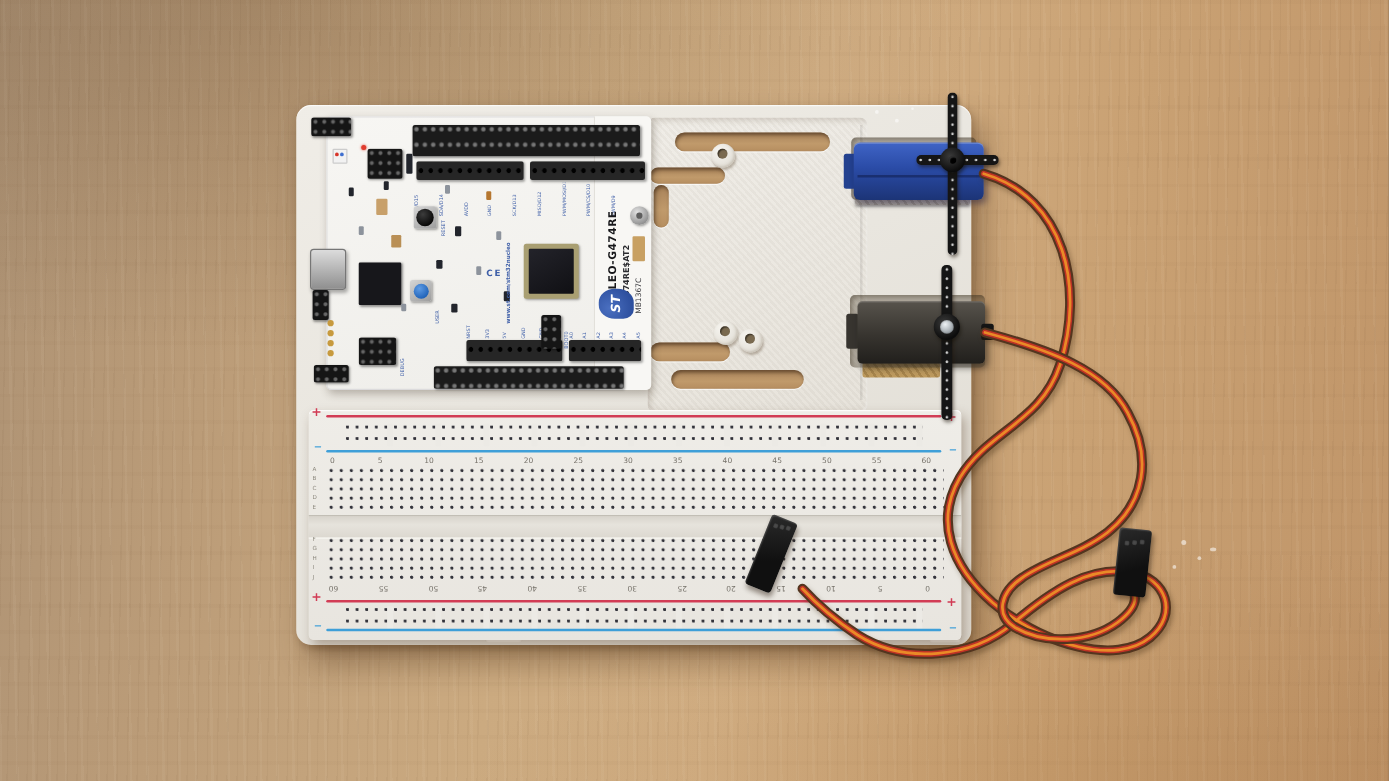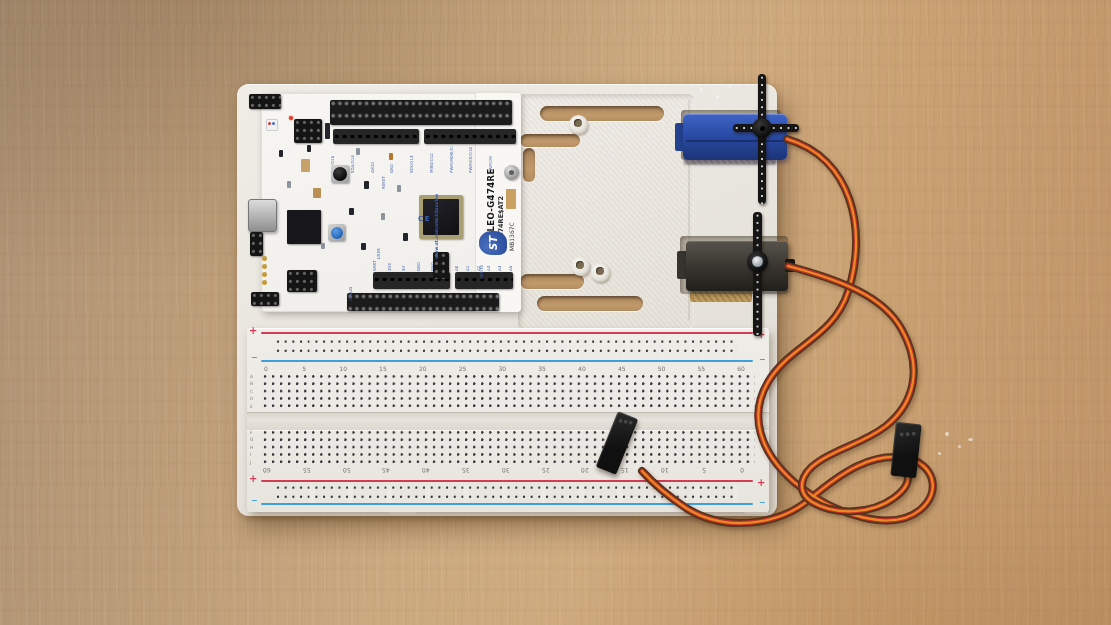--- a/index.html
+++ b/index.html
@@ -72,21 +72,21 @@
     background-image:radial-gradient(circle at 3.6px 50%,#cfcfcf .9px,rgba(0,0,0,0) 1.3px);background-size:7.4px 100%;
     box-shadow:1px 2px 3px rgba(30,20,10,.5);}
   .hub{background:radial-gradient(circle at 40% 35%,#3a3a3a,#0c0c0c 70%);border-radius:50%;box-shadow:1px 2px 3px rgba(20,15,8,.5);}
   .hubhole{position:absolute;border-radius:50%;background:#000;box-shadow:inset 1px 1px 1px rgba(255,255,255,.2);}
   .screwhead{position:absolute;border-radius:50%;background:radial-gradient(circle at 38% 32%,#eef2f5,#9aa2a8 70%,#6e757a);box-shadow:inset 0 0 1px #444;}
   .connector{background:linear-gradient(160deg,#2a2a2a,#101010 60%);border-radius:3px;box-shadow:2px 3px 4px rgba(40,25,10,.45), inset 1px 1px 1px rgba(255,255,255,.15);}
   .pinhole{position:absolute;width:4px;height:4px;background:#4a4a4a;border-radius:1px;box-shadow:inset 0 0 1px #000;}
   .dust{background:#fff;border-radius:50%;opacity:.55;filter:blur(.6px);}
   .stlogo{background:radial-gradient(circle at 35% 30%,#4a6fc0,#2d4f9e 75%);border-radius:46% 46% 46% 30%;
     display:flex;align-items:center;justify-content:center;color:#fff;font-weight:bold;font-style:italic;font-size:10px;}
-  .silk{color:var(--silkscreen-blue,#3f5fa8);margin-left:29px;}
+  .silk{color:var(--silkscreen-blue,#3f5fa8);}
   .wireshadow{filter:drop-shadow(2px 3px 2px rgba(70,45,20,.35));}
 </style>
 </head>
 <body>
 
 <div id="scene">
 
   <div class="abs plate" style="left:237px;top:84px;width:540px;height:432px;"></div>
   <div class="abs tray" style="left:518px;top:94px;width:176px;height:236px;"></div>
 

